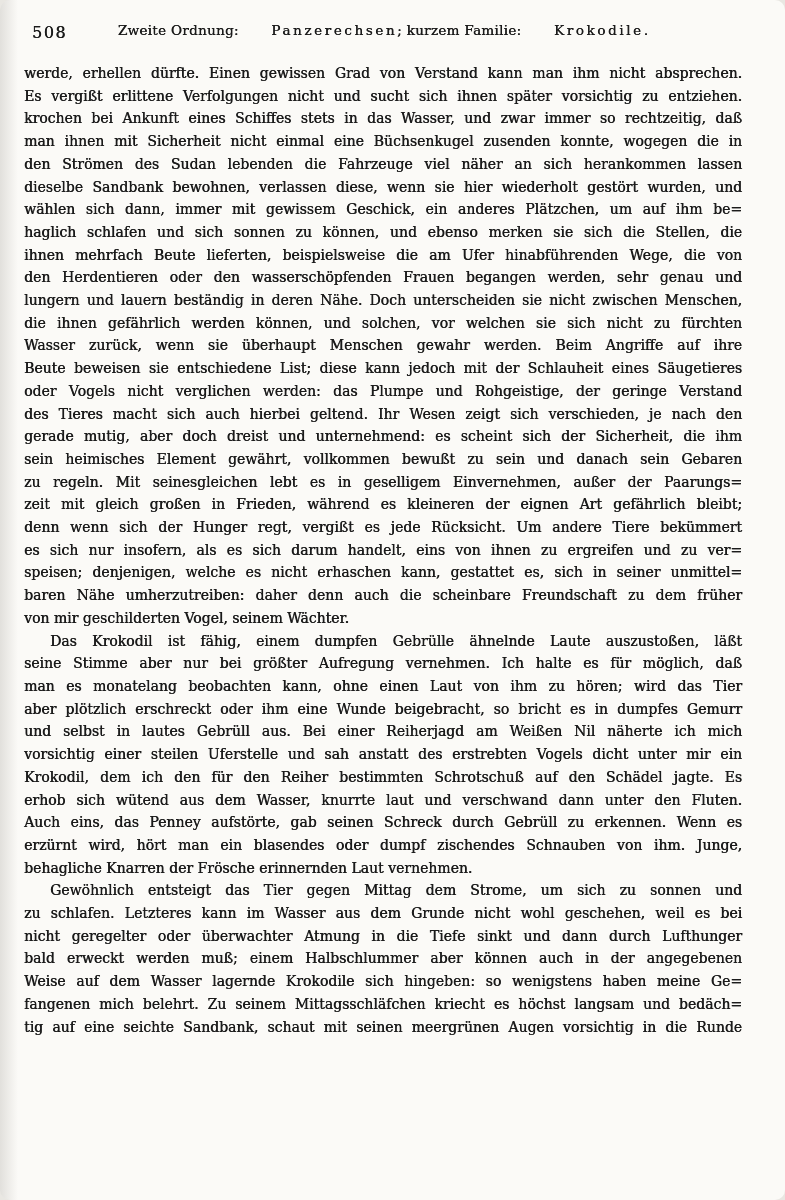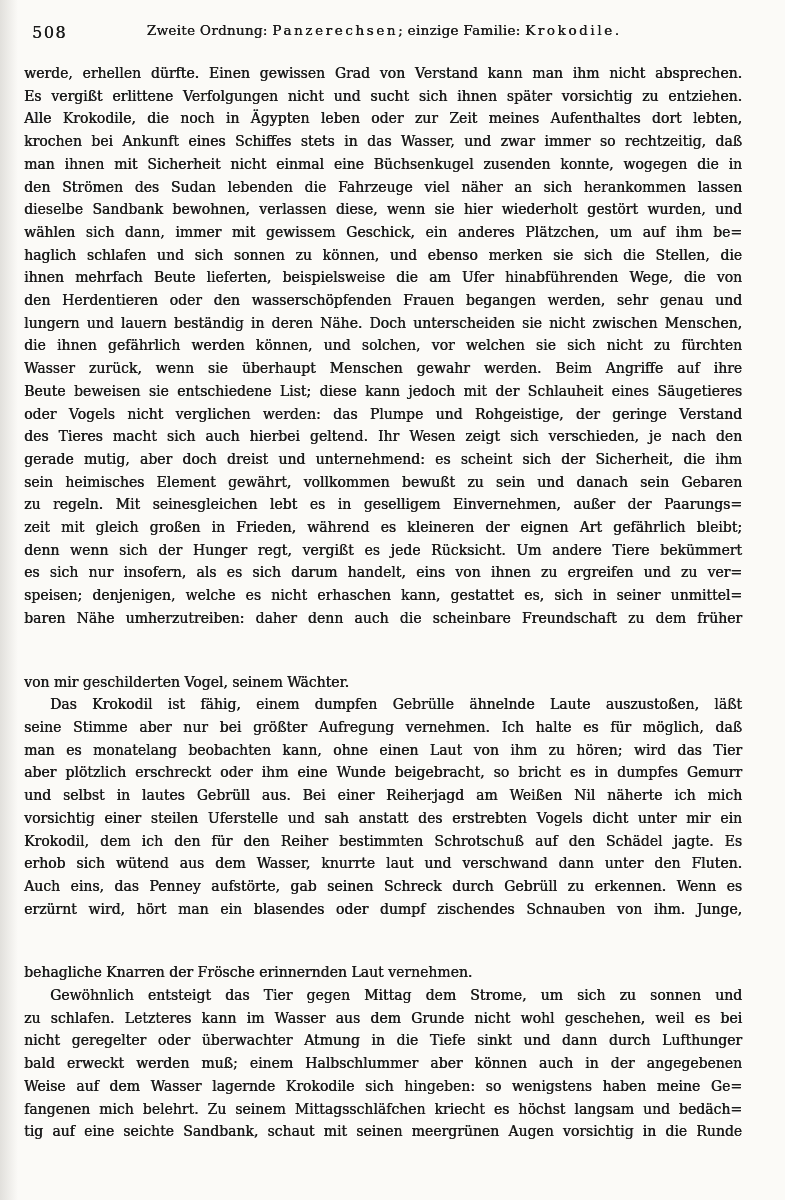--- a/index.html
+++ b/index.html
@@ -7,20 +7,21 @@
     width: 785px; height: 1200px;
     background: #e9e7e2;
     font-family: "DejaVu Serif", serif;
   }
   .page {
     position: relative;
     width: 785px; height: 1200px;
     background: var(--paper, #fbfaf7);
     color: var(--ink, #1b1b1b);
     overflow: hidden;
+    border-radius: 10px;
   }
   
   .gutter {
     position: absolute; left: 0; top: 0; bottom: 0; width: 18px;
     background: linear-gradient(90deg, rgba(70,64,55,0.14), rgba(70,64,55,0));
     pointer-events: none;
   }
   .pagehead {
     position: absolute;
     left: 24px; right: 43px; top: 22px; height: 22px;
@@ -30,50 +31,49 @@
     font-size: 16px; letter-spacing: 1.5px;
     text-shadow: 0.3px 0 0 currentColor;
   }
   .runhead {
     text-align: center;
     font-size: 13.5px;
     letter-spacing: 0.3px;
     text-shadow: 0.35px 0 0 currentColor;
     white-space: nowrap;
   }
-  .runhead .sperr { letter-spacing: 2.6px; }
+  .runhead .sperr { letter-spacing: 2.6px; margin-left: 28px; }
   .textblock {
     position: absolute;
     left: 24px; top: 62px; width: 718px;
     font-size: 14px;
     line-height: 22.7px;
     text-shadow: 0.4px 0 0 currentColor; 
   }
   .line {
     text-align: justify;
     text-align-last: justify;
   }
-  .line.endline { text-align-last: left; margin-top: 41px; }
+  .line.endline { text-align-last: left; }
   .line.indent { text-indent: 26px; }
 </style>
 </head>
 <body>
 
 <div class="page">
   <div class="gutter"></div>
 
   <header class="pagehead">
     <span class="pagenum">508</span>
-    <div class="runhead"><span>Zweite Ordnung: </span><span class="sperr">Panzerechsen</span><span>; einzige Familie: </span><span class="sperr">Krokodile</span><span>.</span></div>
+    <div class="runhead"><span>Zweite Ordnung: </span><span class="sperr">Panzerechsen</span><span>; kurzem Familie: </span><span class="sperr">Krokodile</span><span>.</span></div>
   </header>
 
   <main class="textblock">
       <div class="line">werde, erhellen dürfte. Einen gewissen Grad von Verstand kann man ihm nicht absprechen.</div>
       <div class="line">Es vergißt erlittene Verfolgungen nicht und sucht sich ihnen später vorsichtig zu entziehen.</div>
-      <div class="line">Alle Krokodile, die noch in Ägypten leben oder zur Zeit meines Aufenthaltes dort lebten,</div>
       <div class="line">krochen bei Ankunft eines Schiffes stets in das Wasser, und zwar immer so rechtzeitig, daß</div>
       <div class="line">man ihnen mit Sicherheit nicht einmal eine Büchsenkugel zusenden konnte, wogegen die in</div>
       <div class="line">den Strömen des Sudan lebenden die Fahrzeuge viel näher an sich herankommen lassen</div>
       <div class="line">dieselbe Sandbank bewohnen, verlassen diese, wenn sie hier wiederholt gestört wurden, und</div>
       <div class="line">wählen sich dann, immer mit gewissem Geschick, ein anderes Plätzchen, um auf ihm be=</div>
       <div class="line">haglich schlafen und sich sonnen zu können, und ebenso merken sie sich die Stellen, die</div>
       <div class="line">ihnen mehrfach Beute lieferten, beispielsweise die am Ufer hinabführenden Wege, die von</div>
       <div class="line">den Herdentieren oder den wasserschöpfenden Frauen begangen werden, sehr genau und</div>
       <div class="line">lungern und lauern beständig in deren Nähe. Doch unterscheiden sie nicht zwischen Menschen,</div>
       <div class="line">die ihnen gefährlich werden können, und solchen, vor welchen sie sich nicht zu fürchten</div>

